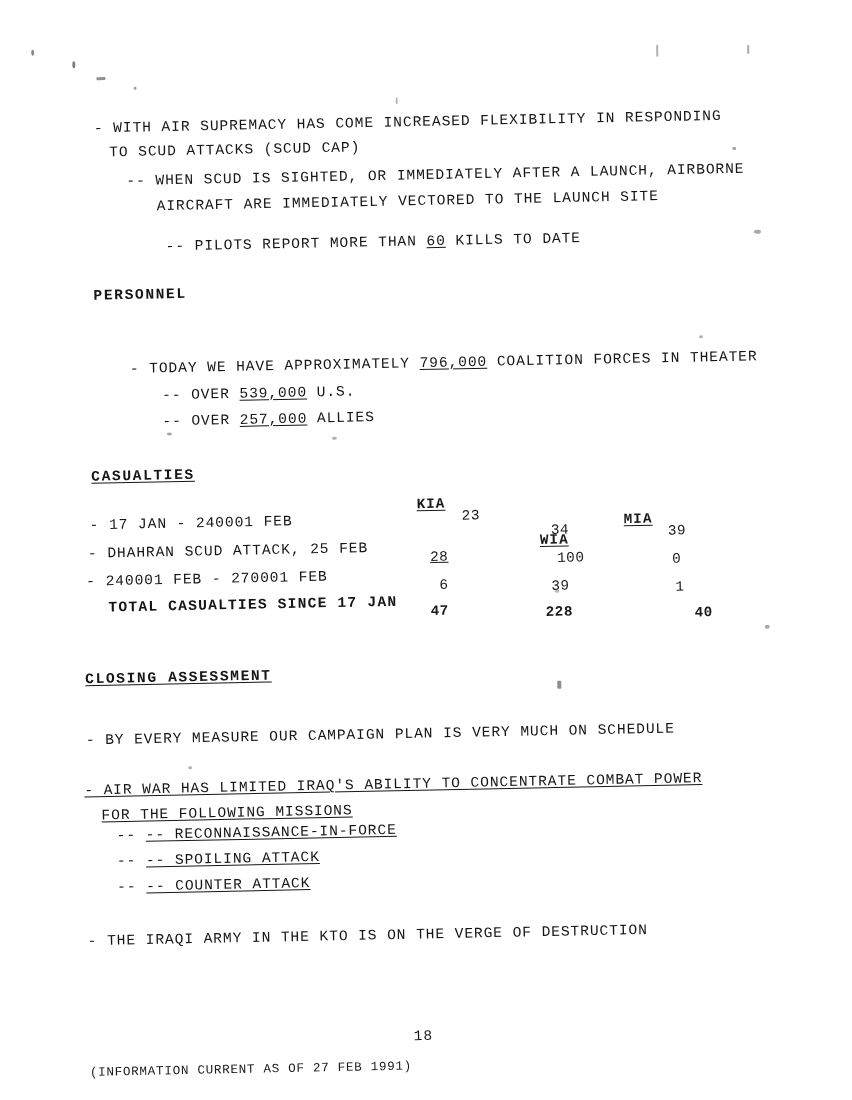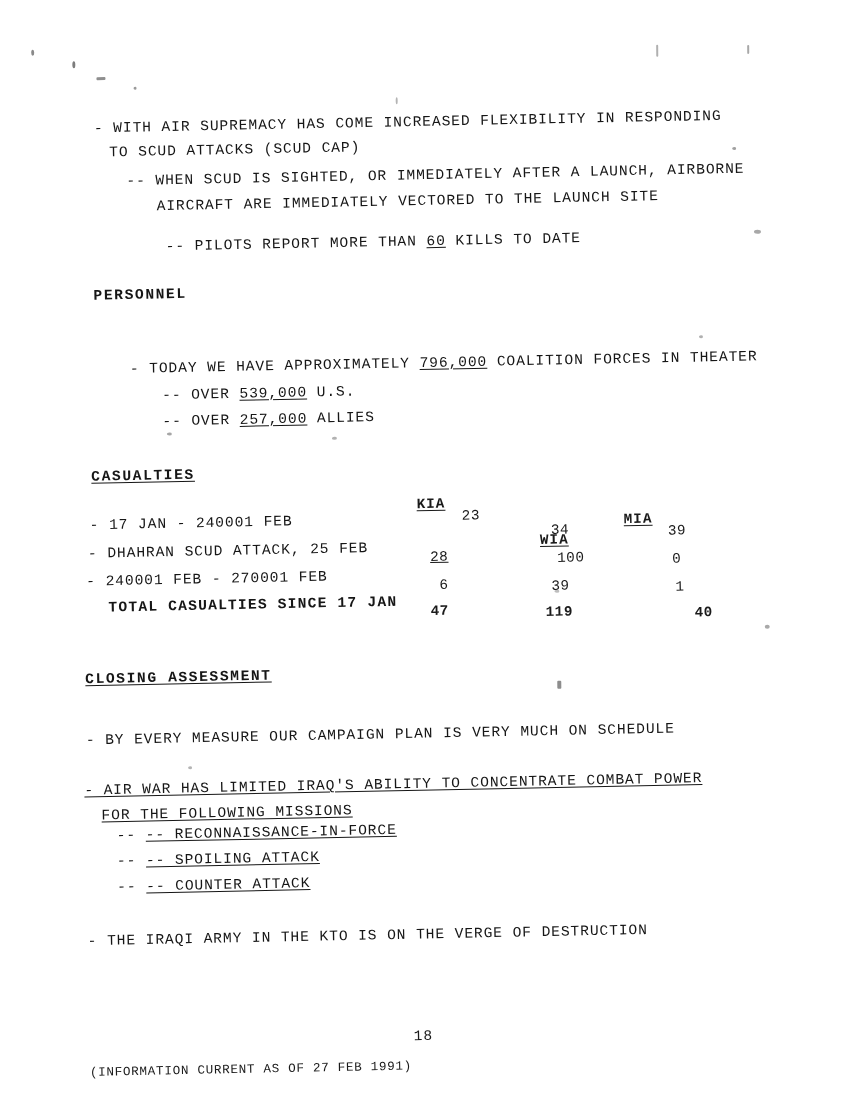--- a/index.html
+++ b/index.html
@@ -107,21 +107,21 @@
   <div class="num" style="left:545px; top:551px; transform: rotate(-0.6deg); margin-left: 12px;">100</div>
   <div class="num" style="left:672px; top:553px; transform: rotate(-0.6deg);">0</div>
 
   <div class="line" style="left:86px; top:570px; transform: rotate(-0.6deg);">- 240001 FEB - 270001 FEB</div>
   <div class="num" style="left:439px; top:577px; transform: rotate(-0.6deg);">6</div>
   <div class="num" style="left:551px; top:579px; transform: rotate(-0.6deg);">39</div>
   <div class="num" style="left:675px; top:581px; transform: rotate(-0.6deg);">1</div>
 
   <div class="line bold" style="left:108px; top:596px; letter-spacing:1.2px; transform: rotate(-0.6deg);">TOTAL CASUALTIES SINCE 17 JAN</div>
   <div class="num bold" style="left:430px; top:603px; transform: rotate(-0.6deg);">47</div>
-  <div class="num bold" style="left:545px; top:605px; transform: rotate(-0.6deg);">119</div>
+  <div class="num bold" style="left:545px; top:605px; transform: rotate(-0.6deg);">228</div>
   <div class="num bold" style="left:694px; top:607px; transform: rotate(-0.6deg);">40</div>
 
   <div class="line bold u" style="left:84px; top:668px; letter-spacing:1.6px; transform: rotate(-0.6deg);">CLOSING ASSESSMENT</div>
   <div class="line" style="left:84px; top:727px; transform: rotate(-0.6deg);">- BY EVERY MEASURE OUR CAMPAIGN PLAN IS VERY MUCH ON SCHEDULE</div>
 
   <div class="line u" style="left:82px; top:777px; transform: rotate(-0.6deg);">- AIR WAR HAS LIMITED IRAQ'S ABILITY TO CONCENTRATE COMBAT POWER</div>
   <div class="line u" style="left:99px; top:804px; transform: rotate(-0.6deg);">FOR THE FOLLOWING MISSIONS</div>
 
   <div class="line" style="left:114px; top:824px; transform: rotate(-0.6deg);"><span>-- </span><span class="u">-- RECONNAISSANCE-IN-FORCE</span></div>
   <div class="line" style="left:114px; top:850px; transform: rotate(-0.6deg);"><span>-- </span><span class="u">-- SPOILING ATTACK</span></div>

